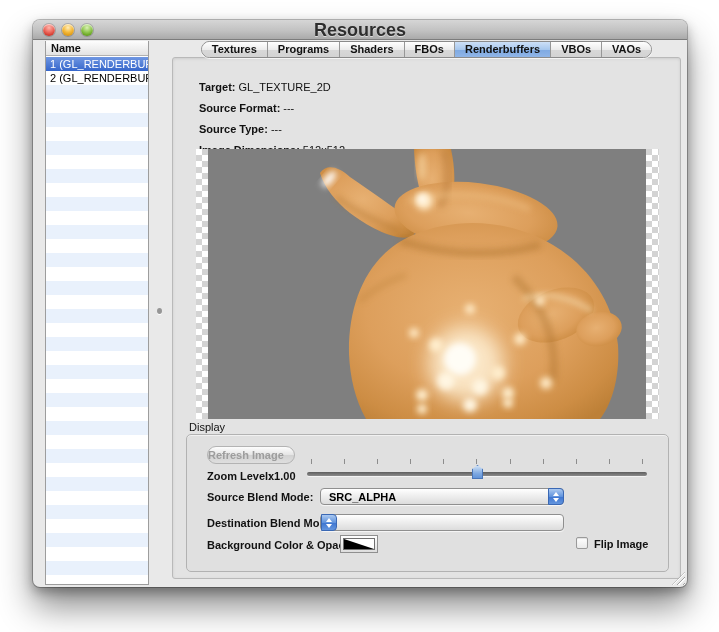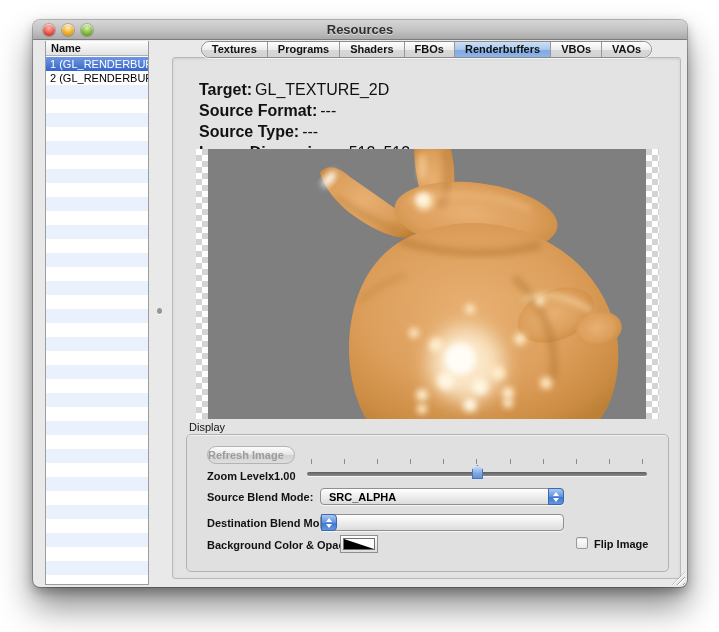--- a/index.html
+++ b/index.html
@@ -6,21 +6,21 @@
   html,body { width:719px; height:632px; background:#ffffff; font-family:"Liberation Sans", sans-serif; }
   #stage { position:relative; width:719px; height:632px; overflow:hidden; }
 
   
   #window { position:absolute; left:33px; top:20px; width:654px; height:567px;
     border-radius:7px; background:#e9e9e9;
     box-shadow: 0 0 0 1px rgba(0,0,0,.25), 0 20px 34px rgba(0,0,0,.45), 0 5px 12px rgba(0,0,0,.30); }
 
   .titlebar { position:relative; height:20px; border-radius:7px 7px 0 0;
     background:linear-gradient(#d6d6d6, #c2c2c2 55%, #aaaaaa); border-bottom:1px solid #7c7c7c; }
-  .title { text-align:center; font-size:13px; font-weight:bold; color:#2e2e2e; line-height:20px;
+  .title { text-align:center; font-size:18px; font-weight:bold; color:#2e2e2e; line-height:20px;
     text-shadow:0 1px 0 rgba(255,255,255,.55); }
   .lights { position:absolute; left:10px; top:4px; display:flex; gap:7px; }
   .light { width:12px; height:12px; border-radius:50%;
     box-shadow: inset 0 1px 1px rgba(255,255,255,.65), 0 0 0 1px rgba(0,0,0,.18); }
   .light.red    { background:radial-gradient(circle at 50% 30%, #ffb4ab, #ed6a5e 45%, #d23a2e 75%, #a81d12); }
   .light.yellow { background:radial-gradient(circle at 50% 30%, #ffeebb, #f5ba3c 45%, #dd9a18 75%, #b0770c); }
   .light.green  { background:radial-gradient(circle at 50% 30%, #d9f0b4, #92c852 45%, #66a220 75%, #45780d); }
 
   .content { position:absolute; top:21px; left:0; right:0; bottom:0; border-radius:0 0 7px 7px; overflow:hidden; }
 
@@ -50,21 +50,21 @@
     display:flex; justify-content:center; z-index:5; }
   .tabs-inner { display:flex; height:17px; border:1px solid #8b8b8b; border-radius:9px;
     overflow:hidden; background:#d8d8d8; box-shadow:0 1px 1px rgba(255,255,255,.85); }
   .seg { padding:0 10px; font-size:11px; font-weight:bold; line-height:15px; color:#111;
     background:linear-gradient(#ffffff,#ececec 50%,#d8d8d8 51%,#d3d3d3);
     border-right:1px solid #979797; cursor:default; }
   .seg:last-child { border-right:none; }
   .seg.sel { background:linear-gradient(#cde0f7,#a7c7ed 50%,#7ea9e2 51%,#90b5e7); }
 
   
-  .info-row { position:absolute; left:26px; font-size:16px; color:#111; height:13px; white-space:nowrap; }
+  .info-row { position:absolute; left:26px; font-size:11px; color:#111; height:13px; white-space:nowrap; }
   .info-row b { font-weight:bold; }
   .info-row span { margin-left:3px; }
 
   
   .image-view { position:absolute; left:23px; top:91px; width:463px; height:270px;
     background-color:#fff;
     background-image:
       linear-gradient(45deg, #d3d3d3 25%, transparent 25%, transparent 75%, #d3d3d3 75%),
       linear-gradient(45deg, #d3d3d3 25%, transparent 25%, transparent 75%, #d3d3d3 75%);
     background-position:0 0, 6px 6px; background-size:12px 12px; }

